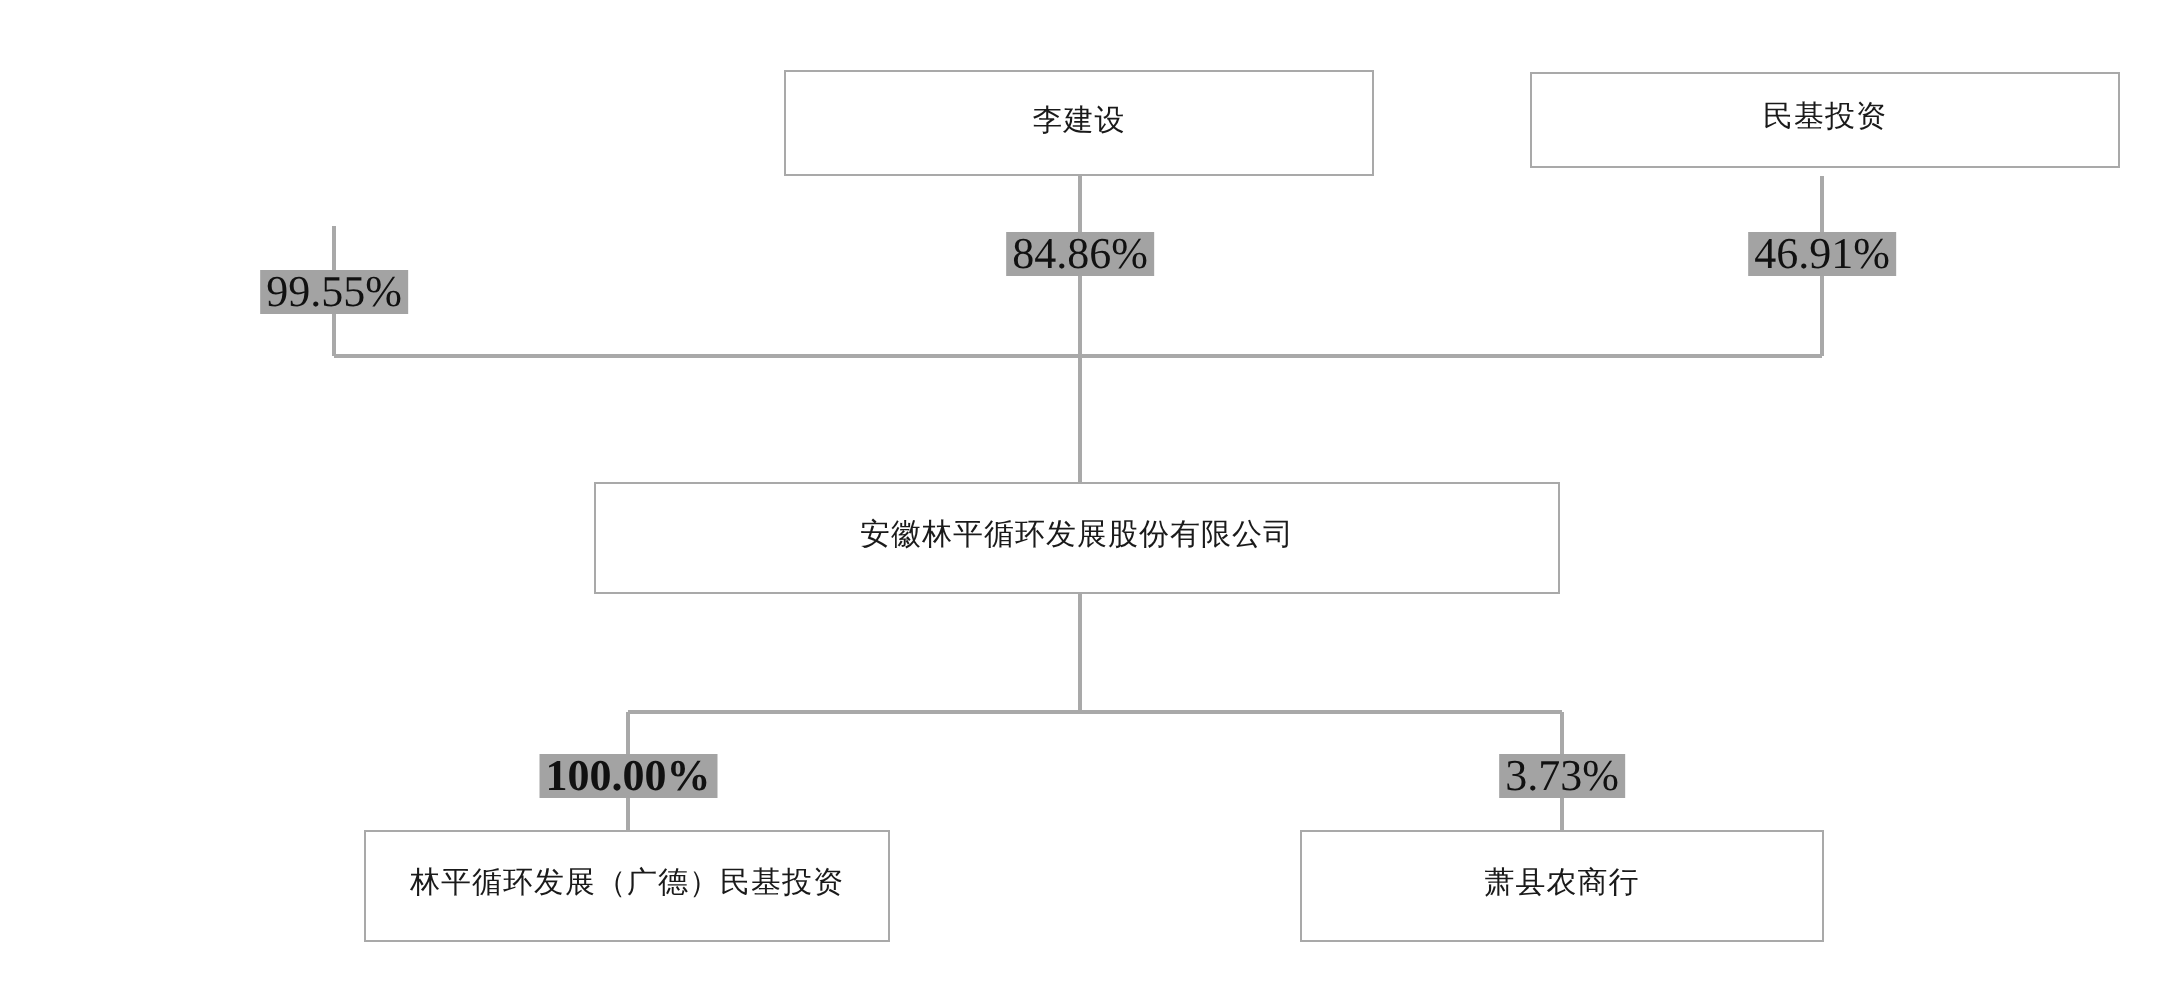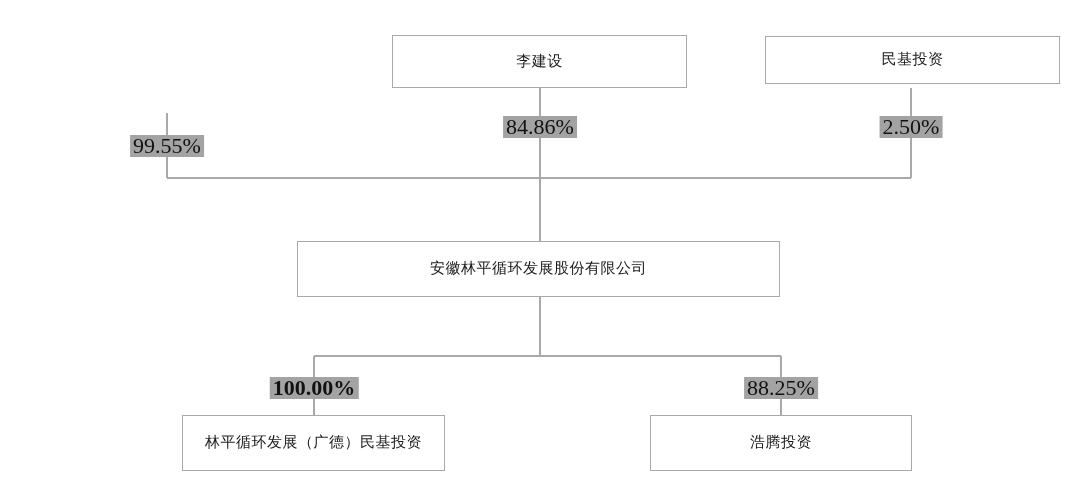--- a/index.html
+++ b/index.html
@@ -98,26 +98,26 @@
 
   <div class="node-box" style="left:297px; top:241px; width:483px; height:56px;justify-content:center;">
     <span class="node-label">安徽林平循环发展股份有限公司</span>
   </div>
 
   <div class="node-box" style="left:182px; top:415px; width:263px; height:56px;">
     <span class="node-label">林平循环发展（广德）民基投资</span>
   </div>
 
   <div class="node-box" style="left:650px; top:415px; width:262px; height:56px;">
-    <span class="node-label">浩腾投资</span>
+    <span class="node-label">萧县农商行</span>
   </div>
 
   <div class="edge-label" style="left:167px; top:146px;">99.55%</div>
 
   <div class="edge-label" style="left:540px; top:127px;">84.86%</div>
 
-  <div class="edge-label" style="left:911px; top:127px;">2.50%</div>
+  <div class="edge-label" style="left:911px; top:127px;">46.91%</div>
 
   <div class="edge-label" style="left:314px; top:388px;font-weight:bold;">100.00%</div>
 
-  <div class="edge-label" style="left:781px; top:388px;">88.25%</div>
+  <div class="edge-label" style="left:781px; top:388px;">3.73%</div>
 
 </div>
 
 </body></html>

